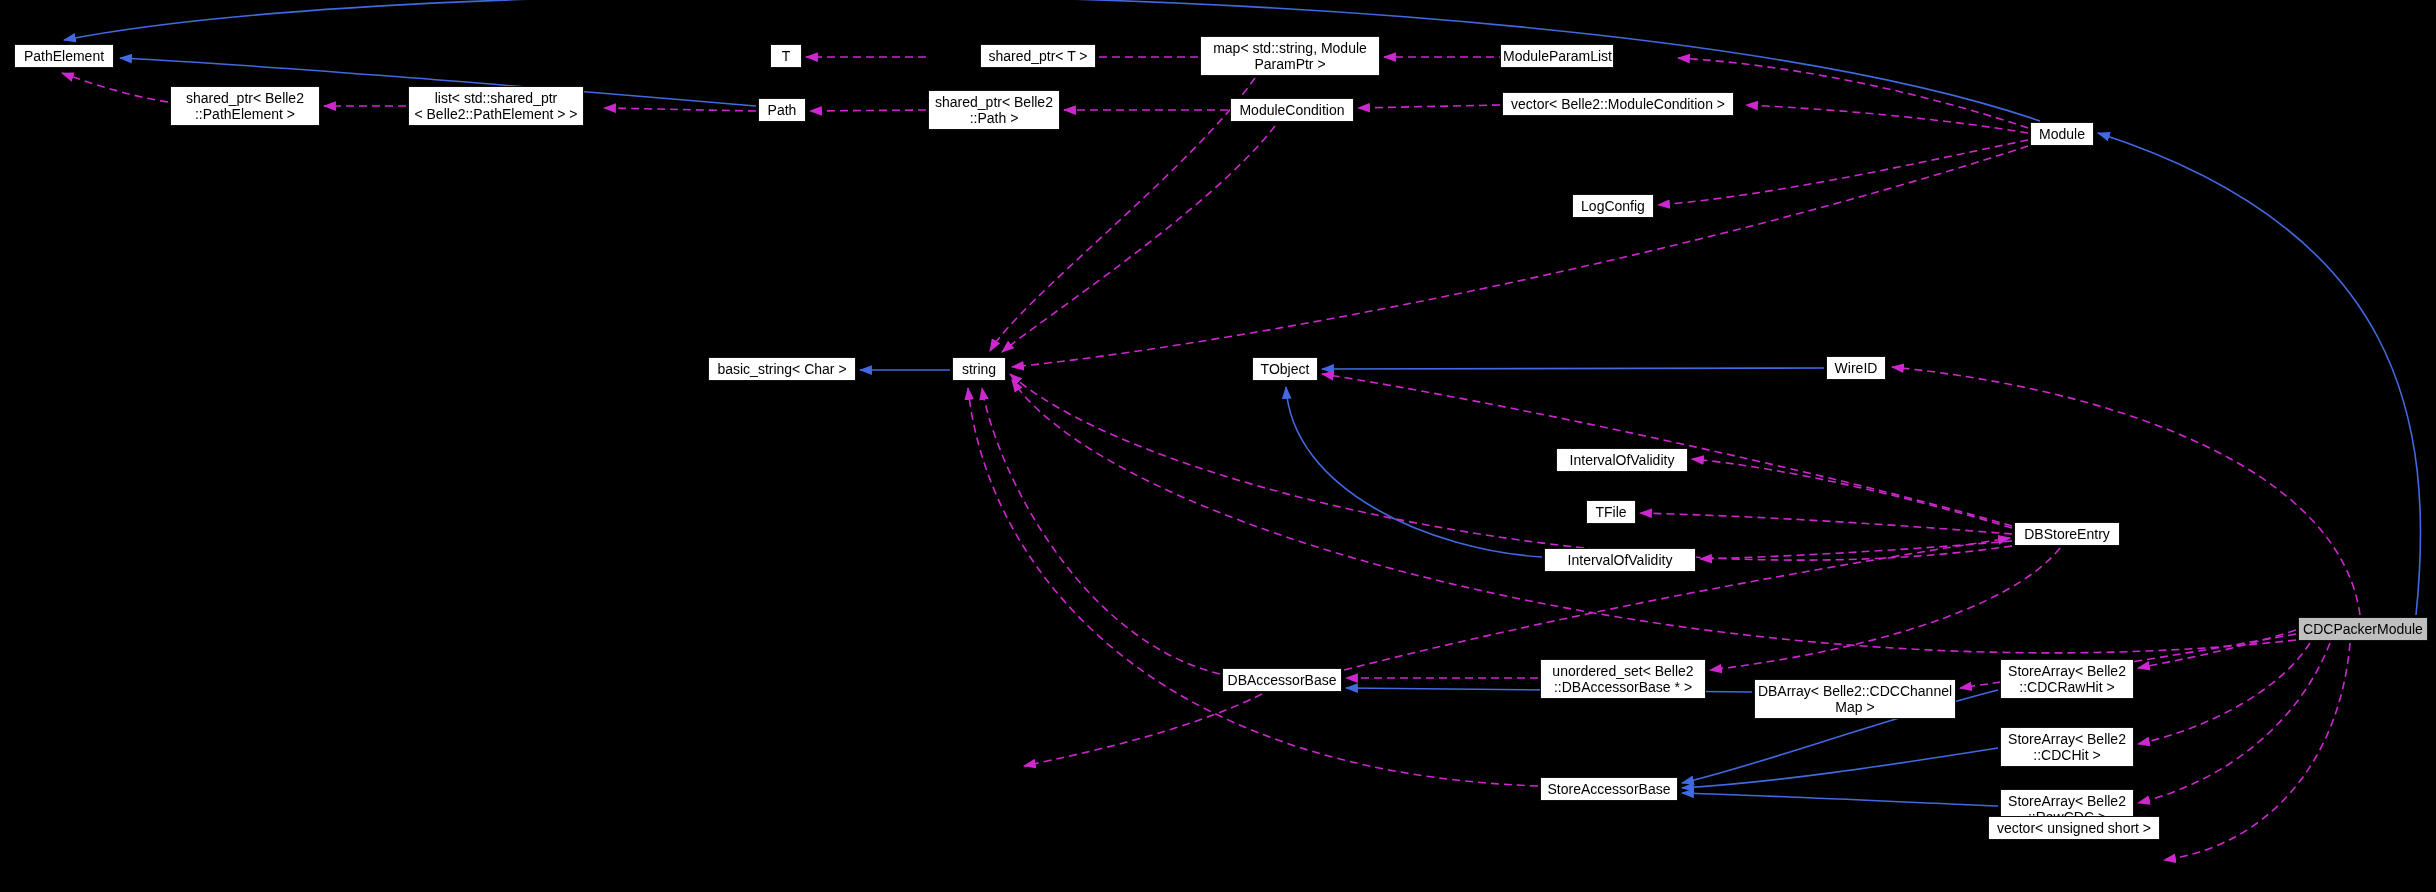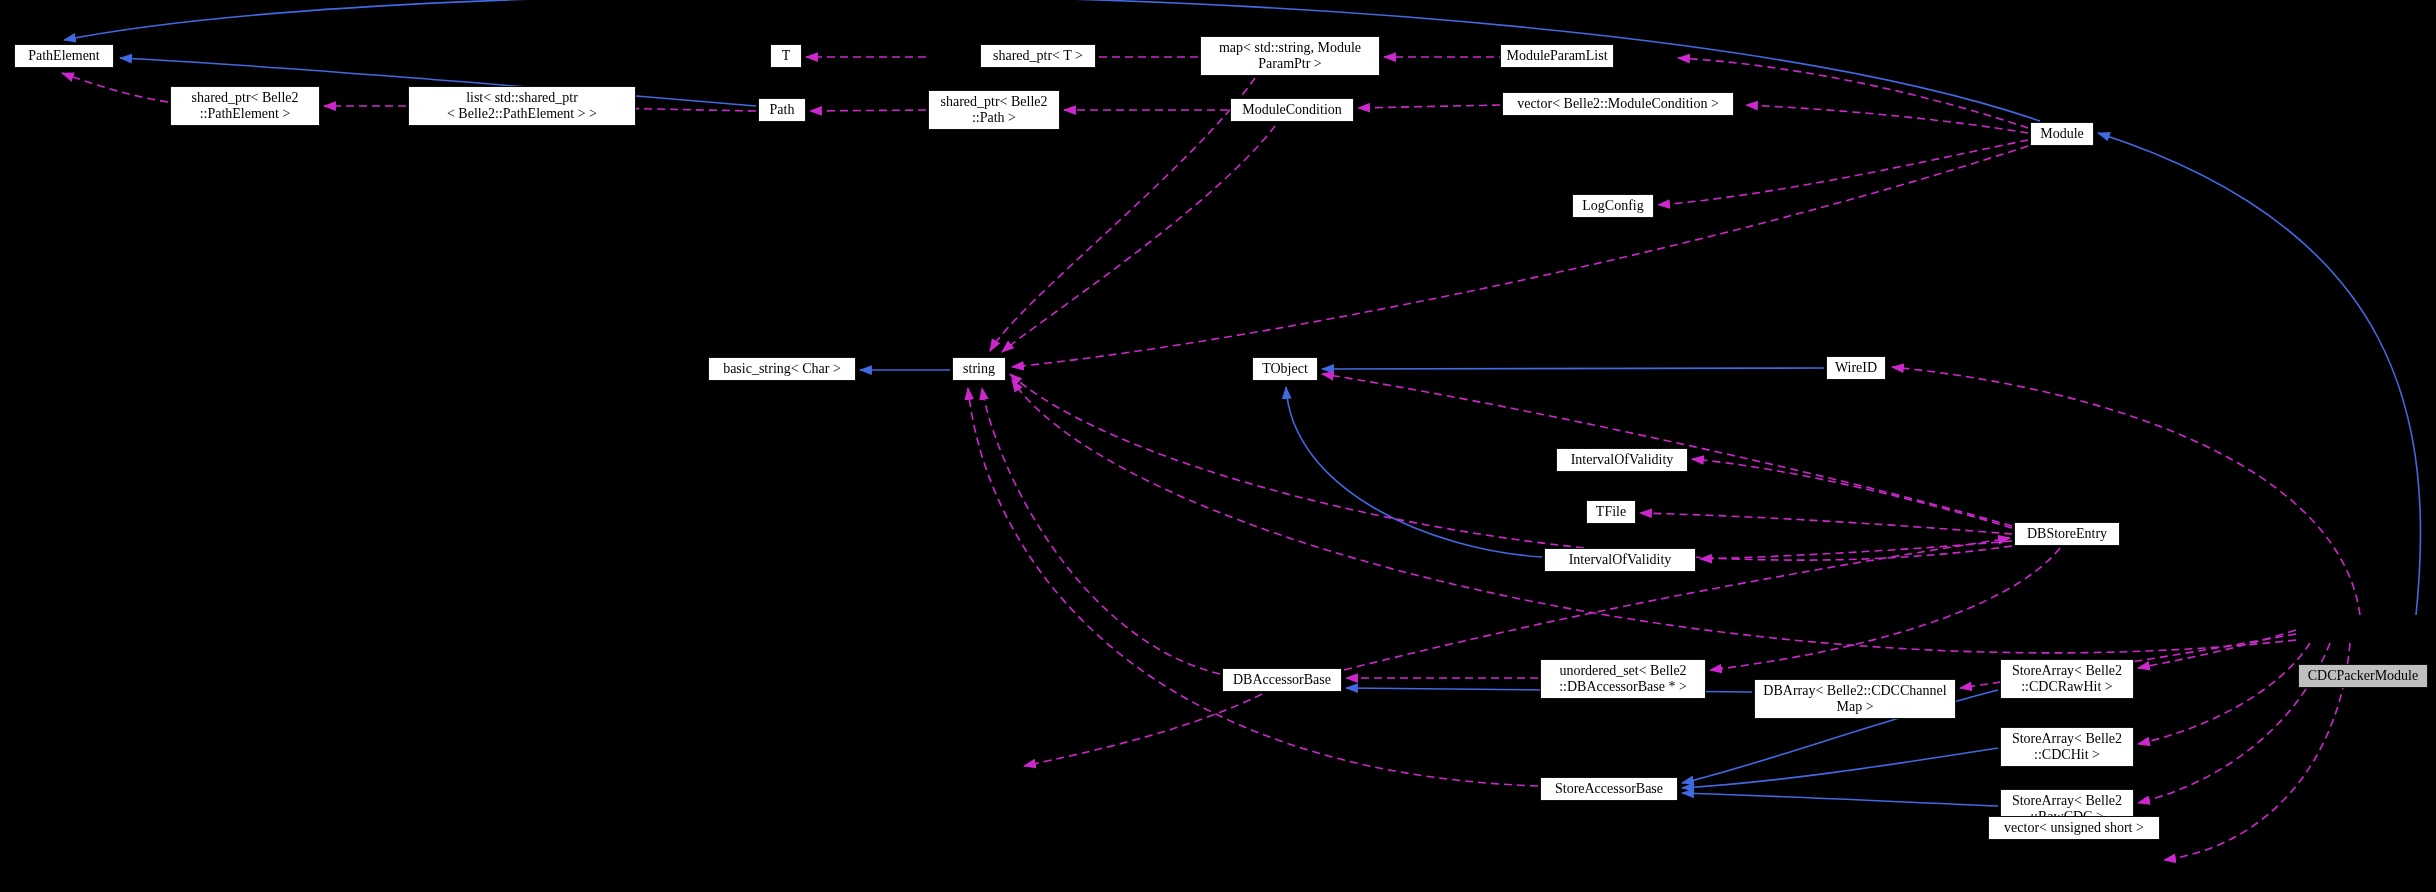--- a/index.html
+++ b/index.html
@@ -1,24 +1,24 @@
 <!DOCTYPE html>
 <html style="--inh: #4169E1; --use: #CE27CE; --nodebg: #FFFFFF; --nodetx: #000000; --focusbg: #BFBFBF;"><head>
 <meta charset="utf-8">
 <style>
   html,body{margin:0;padding:0;background:#000;}
   #canvas{position:relative;width:2436px;height:892px;background:#000;overflow:hidden;
-          font-family:Liberation Serif, serif;}
+          font-family:Liberation Sans, sans-serif;}
   #edges{position:absolute;left:0;top:0;width:2436px;height:892px;}
   .edge-inh{stroke:var(--inh,#4169E1);stroke-width:1.6;fill:none;}
   .edge-use{stroke:var(--use,#CE27CE);stroke-width:1.6;fill:none;stroke-dasharray:8 5;}
   .node{position:absolute;box-sizing:border-box;background:var(--nodebg,#fff);color:var(--nodetx,#000);
         border:1px solid #111;text-align:center;padding:3px 2px;font-size:14px;}
   .node .nl{display:block;line-height:16px;white-space:nowrap;}
-  .node.focus{background:var(--focusbg,#BFBFBF);margin-top:47px;}
+  .node.focus{background:var(--focusbg,#BFBFBF);}
 </style>
 </head>
 <body>
 
 <div id="canvas">
 
   <svg id="edges" width="2436" height="892" viewBox="0 0 2436 892">
     <defs>
       <marker id="ma-inh" viewBox="0 0 12 9" refX="11" refY="4.5" markerWidth="13" markerHeight="10" markerUnits="userSpaceOnUse" orient="auto">
         <path d="M0,0 L12,4.5 L0,9 Z" fill="#4169E1"></path>
@@ -74,21 +74,21 @@
     <path class="edge-use" d="M2360,615 C2340,470 2120,390 1892,367" marker-end="url(#ma-use)"></path>
   </svg>
 
   <div class="node" style="left:14px;top:44px;width:100px">
       <span class="nl">PathElement</span>
     </div>
   <div class="node" style="left:170px;top:86px;width:150px">
       <span class="nl">shared_ptr&lt; Belle2</span>
       <span class="nl">::PathElement &gt;</span>
     </div>
-  <div class="node" style="left:408px;top:86px;width:228px">
+  <div class="node" style="left:408px;top:86px;width:176px">
       <span class="nl">list&lt; std::shared_ptr</span>
       <span class="nl">&lt; Belle2::PathElement &gt; &gt;</span>
     </div>
   <div class="node" style="left:770px;top:44px;width:32px">
       <span class="nl">T</span>
     </div>
   <div class="node" style="left:758px;top:98px;width:48px">
       <span class="nl">Path</span>
     </div>
   <div class="node" style="left:980px;top:44px;width:116px">

